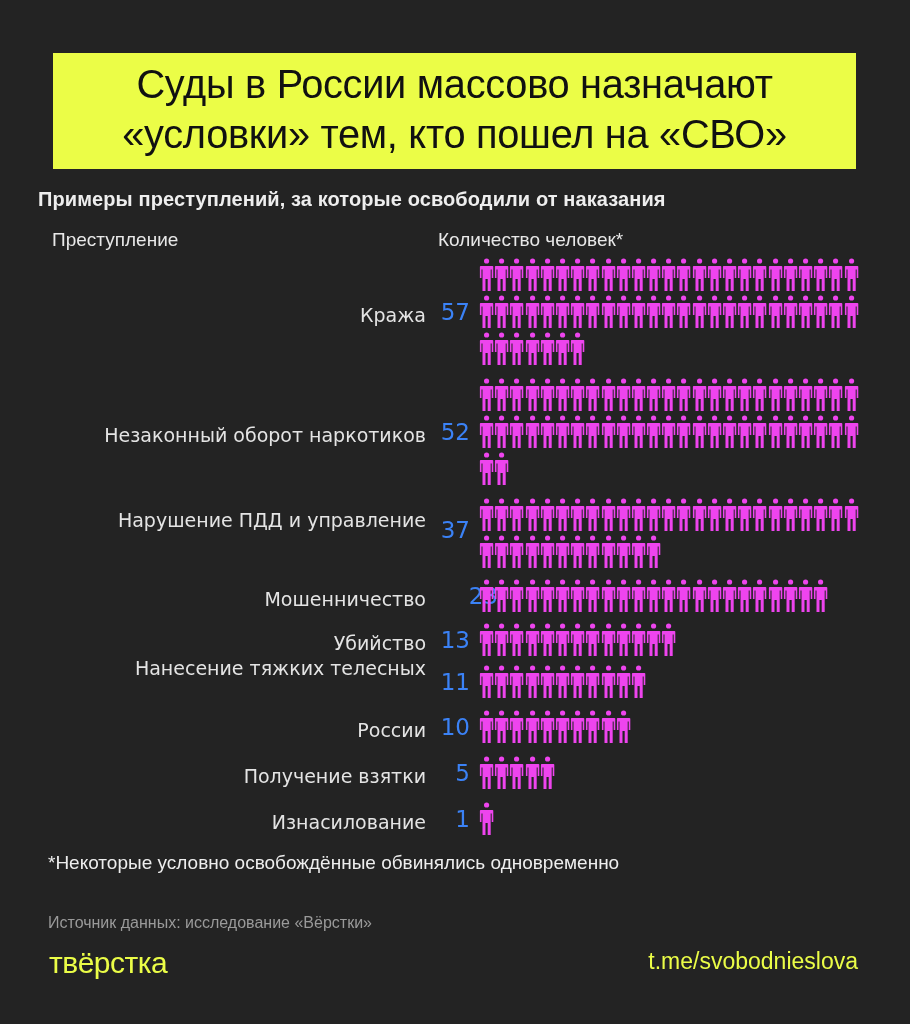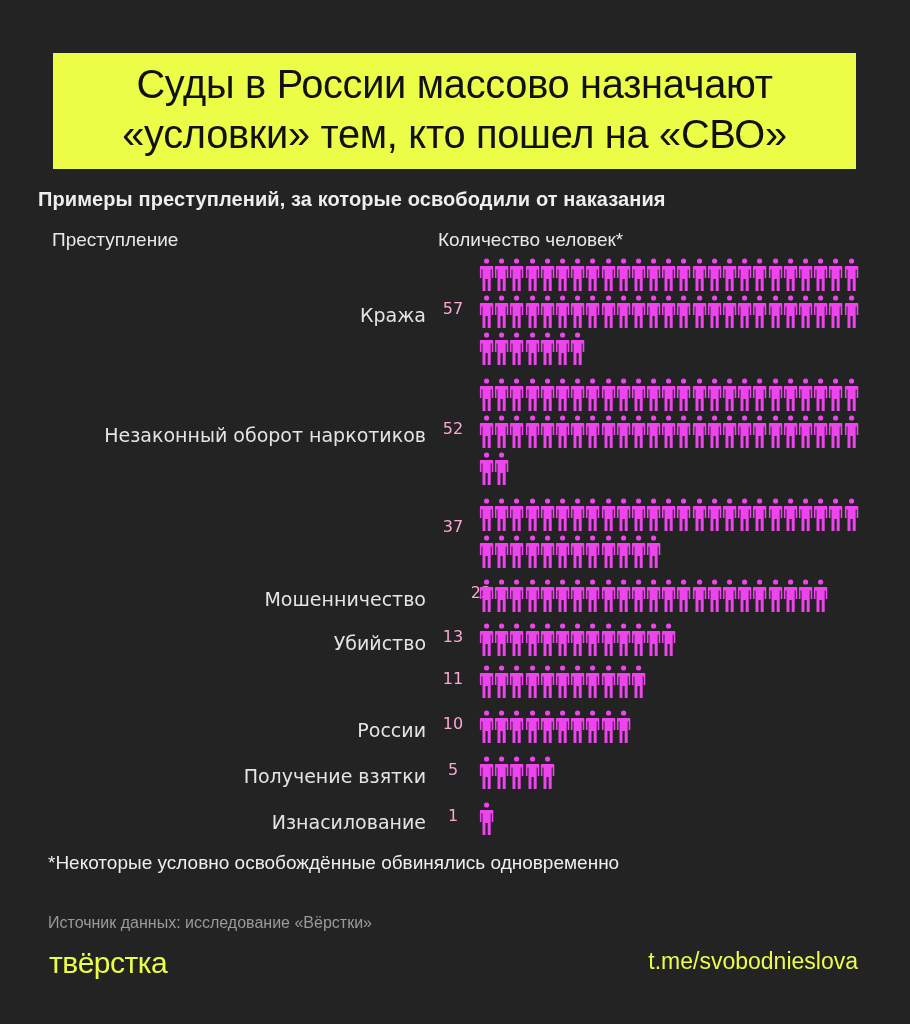--- a/index.html
+++ b/index.html
@@ -7,21 +7,21 @@
   .title-box{position:absolute;left:53px;top:53px;width:803px;height:116px;background:#ebfd47;box-sizing:border-box;}
   .title-line{position:absolute;left:0;width:803px;text-align:center;font-family:"Liberation Sans",sans-serif;font-size:41px;color:#111;letter-spacing:-0.3px;transform:scaleX(0.97);white-space:nowrap;}
   .title-line.l1{top:8px;}
   .title-line.l2{top:58px;}
   .subtitle{position:absolute;left:38px;top:188px;font-family:"Liberation Sans",sans-serif;font-weight:bold;font-size:20px;color:#eeeeee;white-space:nowrap;letter-spacing:0.1px;}
   .col-head{position:absolute;top:229px;font-family:"Liberation Sans",sans-serif;font-size:19px;color:#e8e8e8;white-space:nowrap;}
   .col-head.left{left:52px;}
   .col-head.right{left:438px;}
   .row{position:absolute;left:0;width:910px;}
   .label{position:absolute;right:484px;text-align:right;font-family:"DejaVu Sans",sans-serif;font-size:19px;line-height:24px;color:#e4e4e4;white-space:nowrap;}
-  .count{position:absolute;left:436px;width:34px;text-align:center;font-family:"DejaVu Sans",sans-serif;font-size:16px;color:#f9a8d4;}
+  .count{position:absolute;left:436px;width:34px;text-align:right;font-family:"DejaVu Sans",sans-serif;font-size:23px;color:#3b82f6;}
   .icons{position:absolute;left:479px;width:390px;display:flex;flex-wrap:wrap;row-gap:3px;}
   .person{width:15.2px;height:34px;flex:0 0 15.2px;}
   .footnote{position:absolute;left:48px;top:850px;font-family:"Liberation Sans",sans-serif;font-size:19px;line-height:25px;color:#eeeeee;white-space:nowrap;}
   .footnote .l2{padding-left:18px;display:block;}
   .source{position:absolute;left:48px;top:914px;font-family:"Liberation Sans",sans-serif;font-size:16px;color:#9a9a9a;white-space:nowrap;}
   .logo{position:absolute;left:49px;top:946px;font-family:"Liberation Sans",sans-serif;font-size:30px;color:#ebfd47;letter-spacing:-0.5px;}
   .link{position:absolute;right:52px;top:948px;font-family:"Liberation Sans",sans-serif;font-size:23px;color:#ebfd47;}
 </style>
 </head>
 <body>
@@ -480,20 +480,21 @@
         </svg></span>
       <span style="display:inline-block;width:15.2px;height:34px;"><svg class="person" viewBox="0 0 15 34" xmlns="http://www.w3.org/2000/svg">
           <circle cx="7.5" cy="3" r="2.6" fill="#ee44ee"></circle>
           <path d="M1.6 8 H13.4 Q14.2 8 14.2 8.8 V20 H12.6 V11.5 H11.6 V33 H8.6 V21 H6.4 V33 H3.4 V11.5 H2.4 V20 H0.8 V8.8 Q0.8 8 1.6 8 Z" fill="#ee44ee"></path>
         </svg></span>
     </div>
 </div>
 
 <div class="row" style="top:498px;">
   <div class="label" style="top:10px;">
+    <div>Нарушение ПДД и управление</div>
   </div>
   <div class="count" style="top:19px;">37</div>
   <div class="icons">
       <span style="display:inline-block;width:15.2px;height:34px;"><svg class="person" viewBox="0 0 15 34" xmlns="http://www.w3.org/2000/svg">
           <circle cx="7.5" cy="3" r="2.6" fill="#ee44ee"></circle>
           <path d="M1.6 8 H13.4 Q14.2 8 14.2 8.8 V20 H12.6 V11.5 H11.6 V33 H8.6 V21 H6.4 V33 H3.4 V11.5 H2.4 V20 H0.8 V8.8 Q0.8 8 1.6 8 Z" fill="#ee44ee"></path>
         </svg></span>
       <span style="display:inline-block;width:15.2px;height:34px;"><svg class="person" viewBox="0 0 15 34" xmlns="http://www.w3.org/2000/svg">
           <circle cx="7.5" cy="3" r="2.6" fill="#ee44ee"></circle>
           <path d="M1.6 8 H13.4 Q14.2 8 14.2 8.8 V20 H12.6 V11.5 H11.6 V33 H8.6 V21 H6.4 V33 H3.4 V11.5 H2.4 V20 H0.8 V8.8 Q0.8 8 1.6 8 Z" fill="#ee44ee"></path>
@@ -794,20 +795,21 @@
         </svg></span>
       <span style="display:inline-block;width:15.2px;height:34px;"><svg class="person" viewBox="0 0 15 34" xmlns="http://www.w3.org/2000/svg">
           <circle cx="7.5" cy="3" r="2.6" fill="#ee44ee"></circle>
           <path d="M1.6 8 H13.4 Q14.2 8 14.2 8.8 V20 H12.6 V11.5 H11.6 V33 H8.6 V21 H6.4 V33 H3.4 V11.5 H2.4 V20 H0.8 V8.8 Q0.8 8 1.6 8 Z" fill="#ee44ee"></path>
         </svg></span>
     </div>
 </div>
 
 <div class="row" style="top:665px;">
   <div class="label" style="top:-9px;">
+    <div>Нанесение тяжких телесных</div>
   </div>
   <div class="count" style="top:4px;">11</div>
   <div class="icons">
       <span style="display:inline-block;width:15.2px;height:34px;"><svg class="person" viewBox="0 0 15 34" xmlns="http://www.w3.org/2000/svg">
           <circle cx="7.5" cy="3" r="2.6" fill="#ee44ee"></circle>
           <path d="M1.6 8 H13.4 Q14.2 8 14.2 8.8 V20 H12.6 V11.5 H11.6 V33 H8.6 V21 H6.4 V33 H3.4 V11.5 H2.4 V20 H0.8 V8.8 Q0.8 8 1.6 8 Z" fill="#ee44ee"></path>
         </svg></span>
       <span style="display:inline-block;width:15.2px;height:34px;"><svg class="person" viewBox="0 0 15 34" xmlns="http://www.w3.org/2000/svg">
           <circle cx="7.5" cy="3" r="2.6" fill="#ee44ee"></circle>
           <path d="M1.6 8 H13.4 Q14.2 8 14.2 8.8 V20 H12.6 V11.5 H11.6 V33 H8.6 V21 H6.4 V33 H3.4 V11.5 H2.4 V20 H0.8 V8.8 Q0.8 8 1.6 8 Z" fill="#ee44ee"></path>

